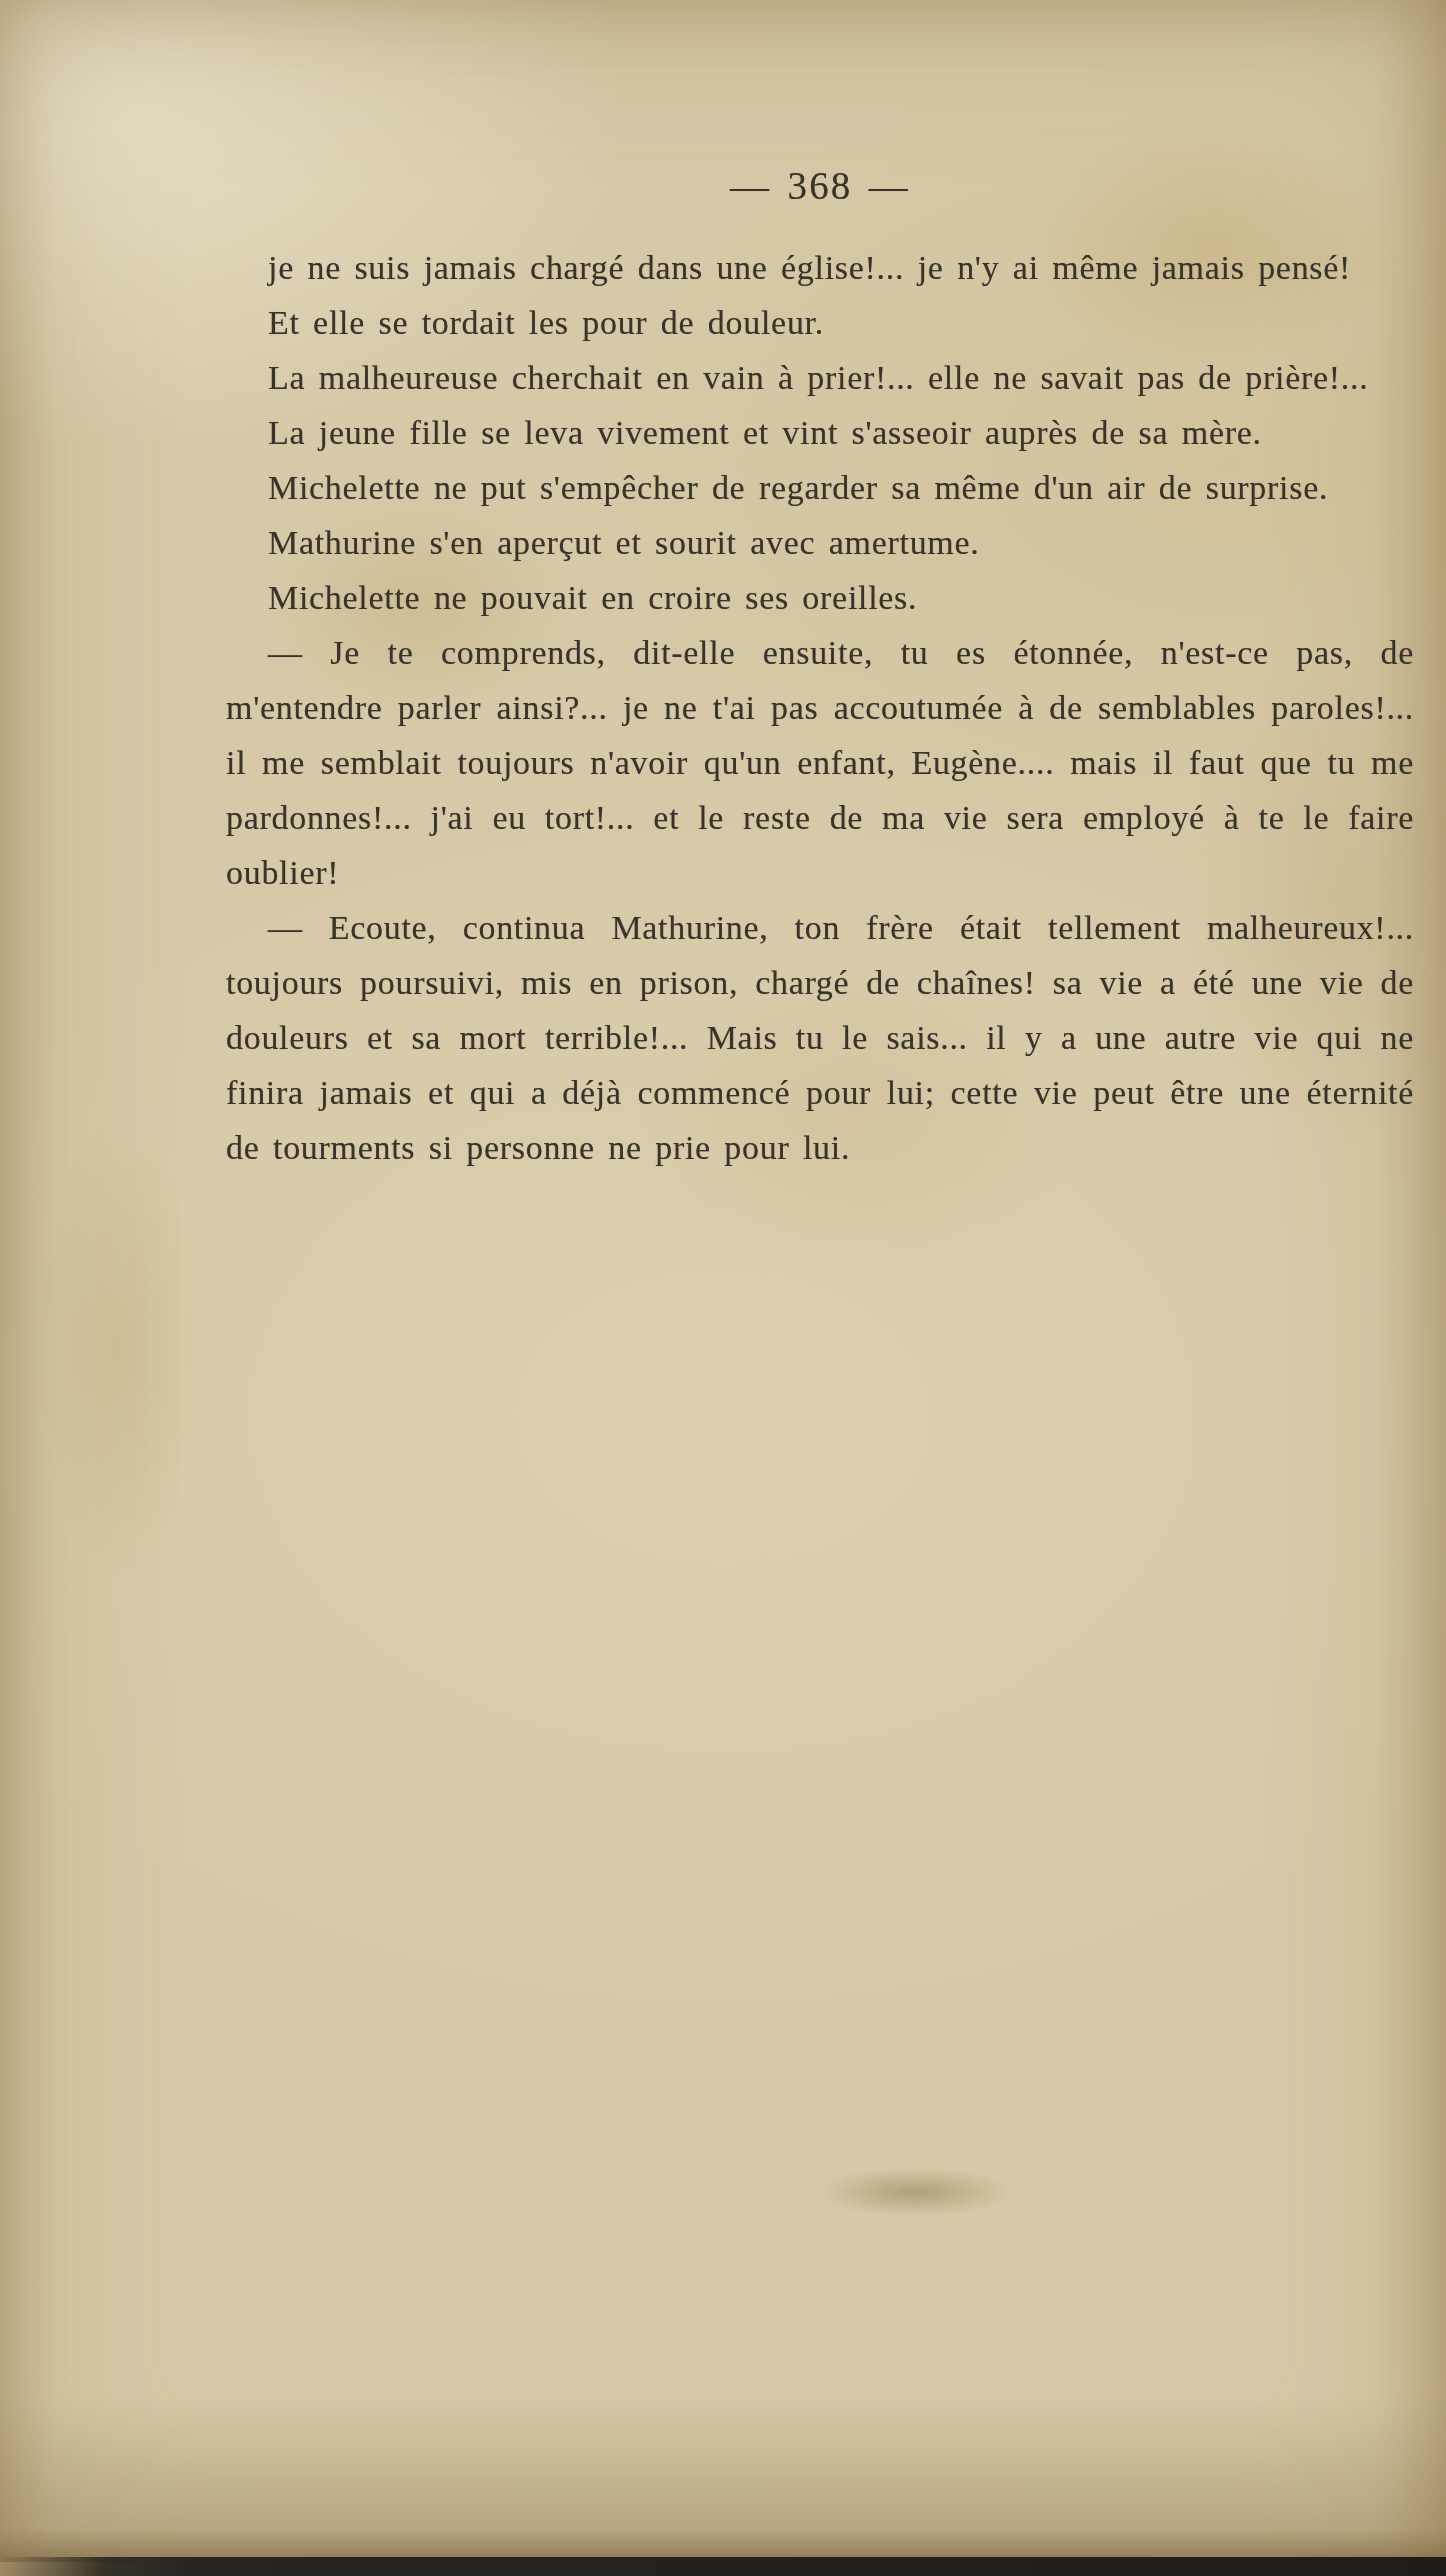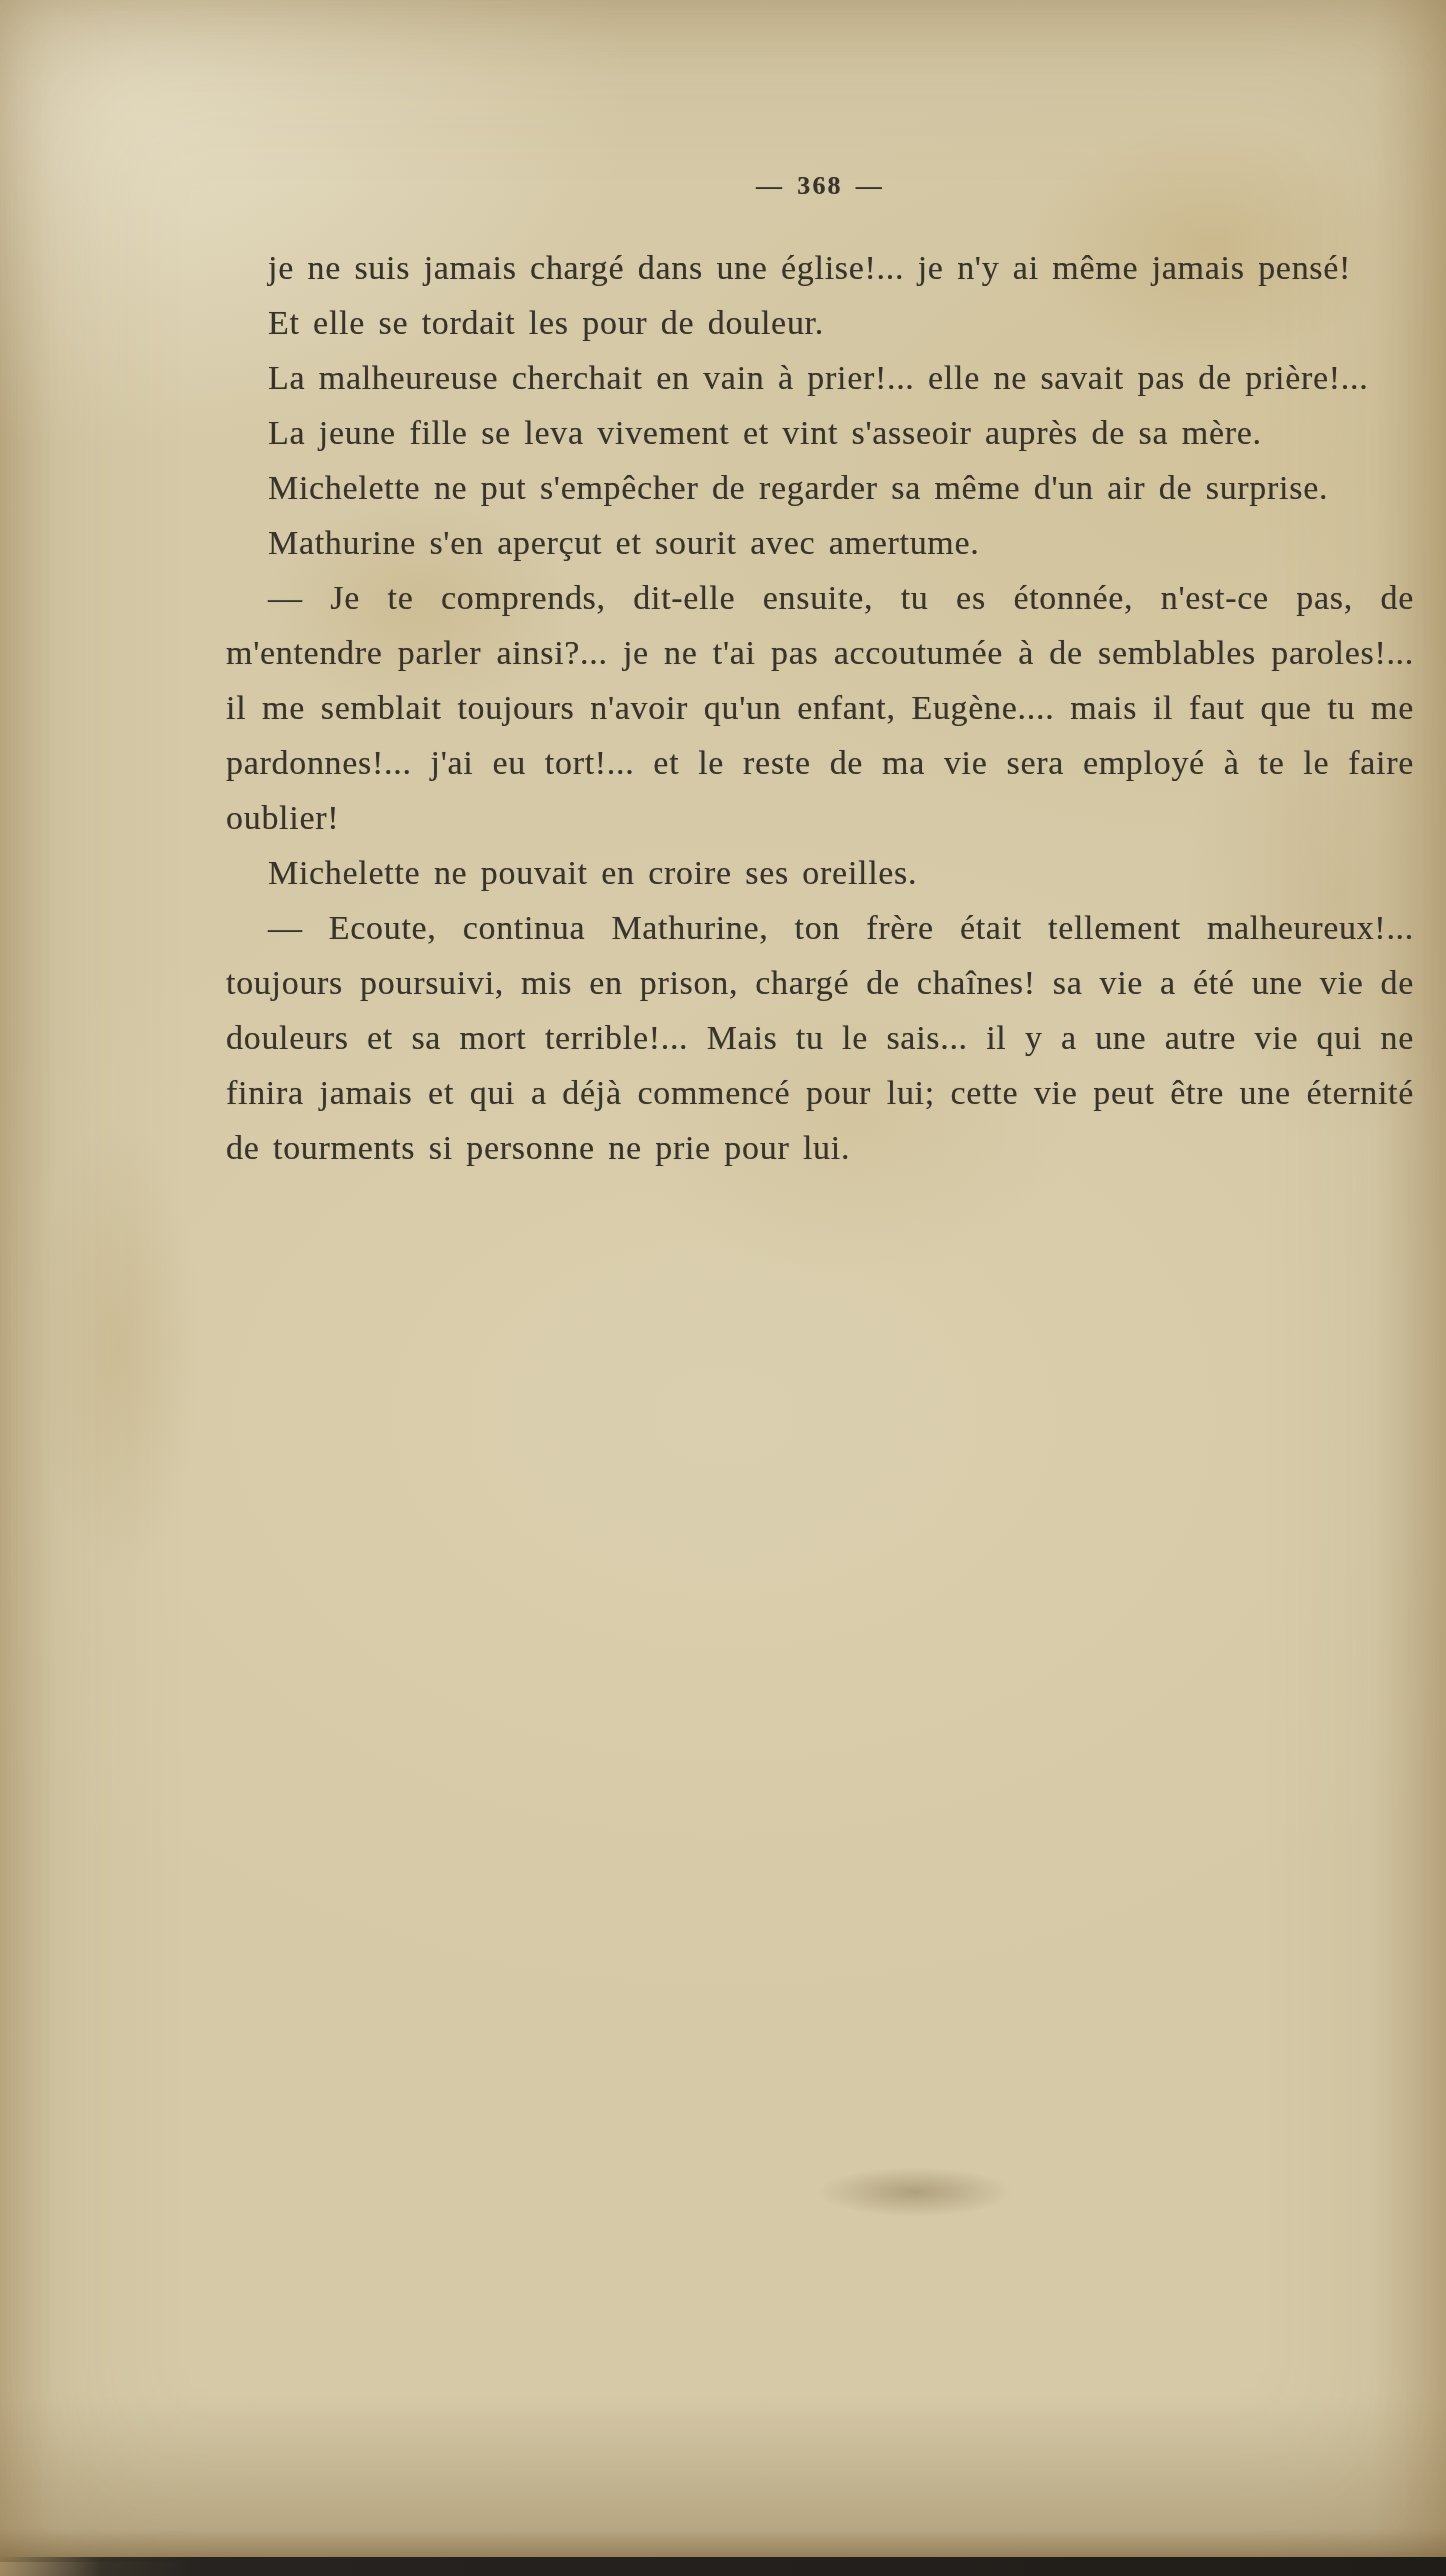--- a/index.html
+++ b/index.html
@@ -31,25 +31,24 @@
     color: #39342b;
     font-size: 34px;
     line-height: 55px;
     text-align: justify;
     letter-spacing: 0.7px;
     word-spacing: 4.3px;
     text-shadow: 0 0 0.7px rgba(57,52,43,0.45);
   }
   .page-number {
     text-align: center;
-    font-size: 26px;
+    font-size: 39px;
     letter-spacing: 2.2px;
     margin-bottom: 27px;
     text-indent: 0;
-    font-weight: bold;
   }
   .text-column p {
     text-indent: 42px;
     margin: 0;
   }
   .stain {
     position: absolute;
     border-radius: 50%;
     pointer-events: none;
   }
@@ -86,22 +85,22 @@
   <div class="stain stain-6"></div>
 
   <div class="text-column">
     <div class="page-number">— 368 —</div>
     <p>je ne suis jamais chargé dans une église!... je n'y ai même jamais pensé!</p>
     <p>Et elle se tordait les pour de douleur.</p>
     <p>La malheureuse cherchait en vain à prier!... elle ne savait pas de prière!...</p>
     <p>La jeune fille se leva vivement et vint s'asseoir auprès de sa mère.</p>
     <p>Michelette ne put s'empêcher de regarder sa même d'un air de surprise.</p>
     <p>Mathurine s'en aperçut et sourit avec amertume.</p>
+    <p>Michelette ne pouvait en croire ses oreilles.</p>
     <p>— Je te comprends, dit-elle ensuite, tu es étonnée, n'est-ce pas, de m'entendre parler ainsi?... je ne t'ai pas accoutumée à de semblables paroles!... il me semblait toujours n'avoir qu'un enfant, Eugène.... mais il faut que tu me pardonnes!... j'ai eu tort!... et le reste de ma vie sera employé à te le faire oublier!</p>
-    <p>Michelette ne pouvait en croire ses oreilles.</p>
     <p>— Ecoute, continua Mathurine, ton frère était tellement malheureux!... toujours poursuivi, mis en prison, chargé de chaînes! sa vie a été une vie de douleurs et sa mort terrible!... Mais tu le sais... il y a une autre vie qui ne finira jamais et qui a déjà commencé pour lui; cette vie peut être une éternité de tourments si personne ne prie pour lui.</p>
   </div>
 
   <div class="scan-edge-shadow"></div>
   <div class="scan-edge-bottom"></div>
 
 </div>
 
 
 </body></html>

